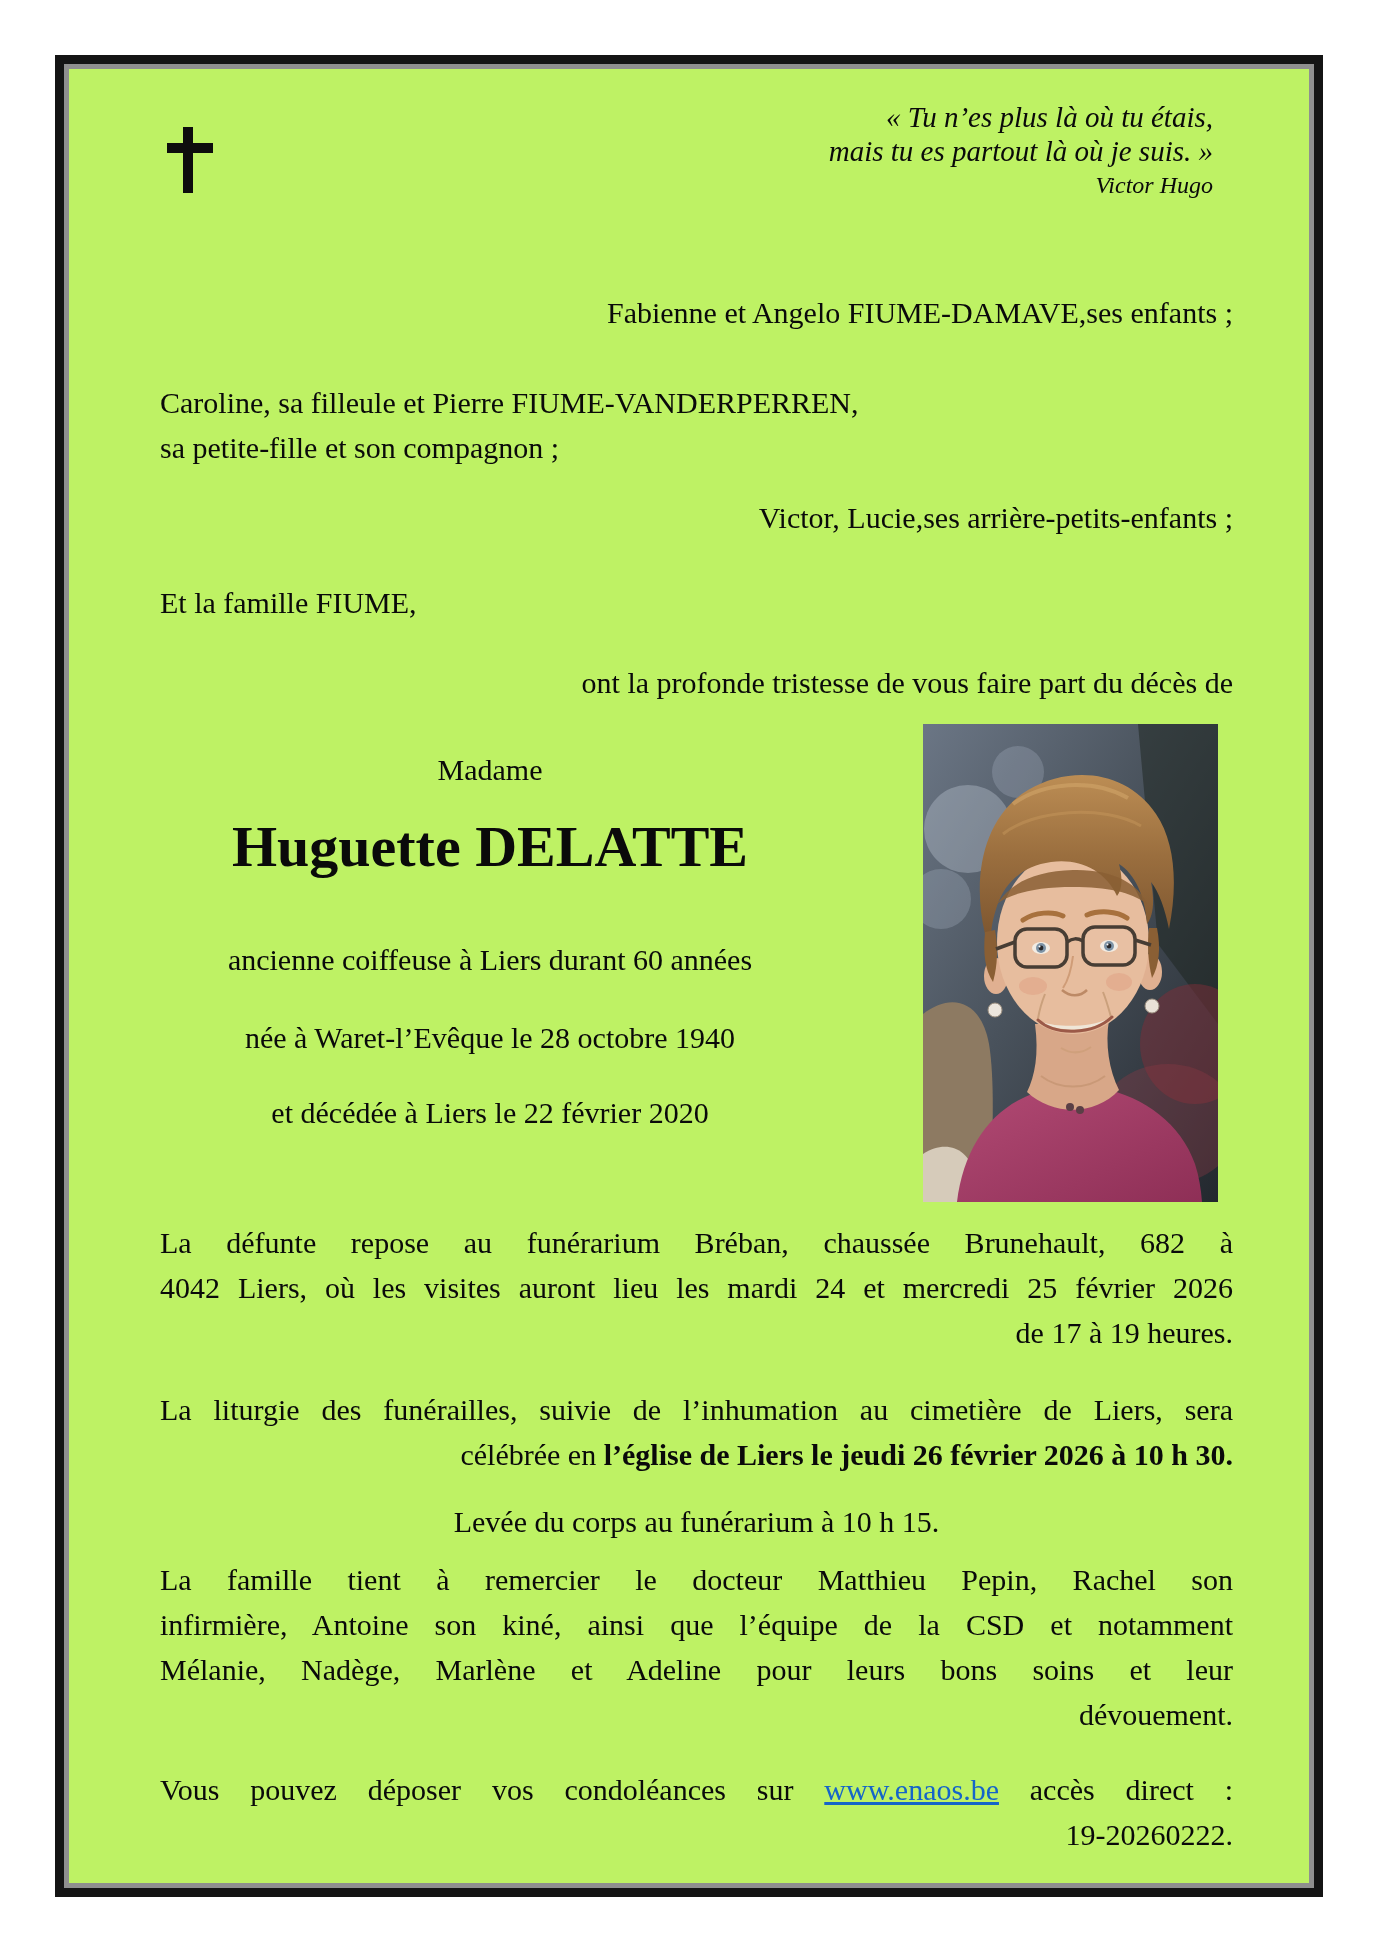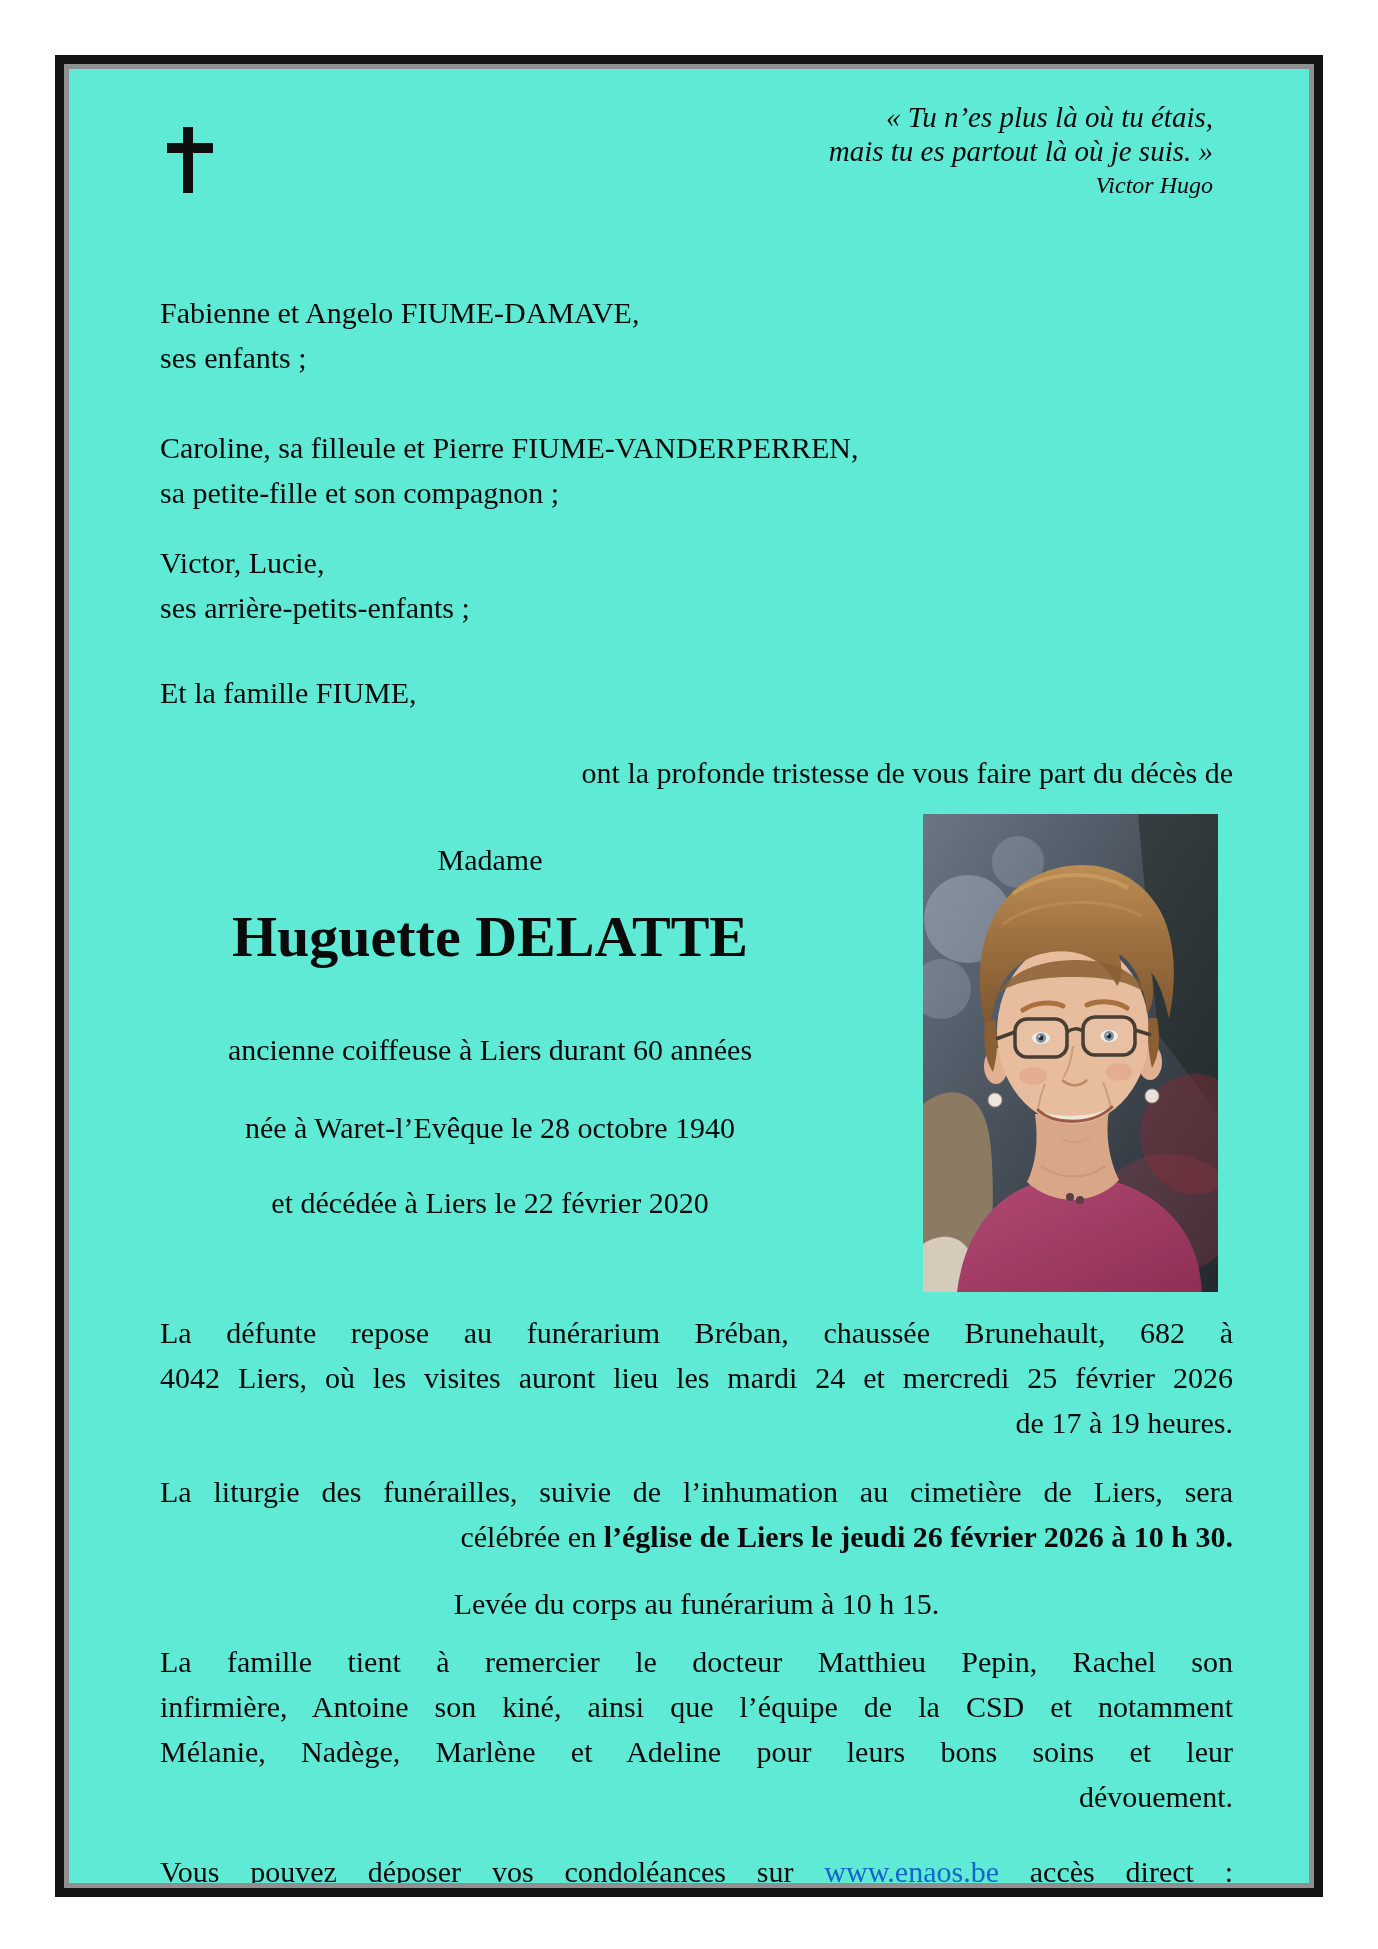--- a/index.html
+++ b/index.html
@@ -2,56 +2,56 @@
 <html><head>
 <meta charset="utf-8">
 <style>
   html,body{margin:0;padding:0;background:#ffffff;}
   body{
     width:1378px;height:1949px;position:relative;overflow:hidden;
     font-family:"Liberation Serif","DejaVu Serif",serif;color:#0a0a0a;
   }
   .frame{
     position:absolute;left:55px;top:55px;width:1268px;height:1842px;
-    border:9px solid #141414;box-sizing:border-box;background:#5eead4;
+    border:9px solid #141414;box-sizing:border-box;background:#bef264;
   }
   .frame-inner{
     width:100%;height:100%;border:5px solid #8f8f8f;box-sizing:border-box;overflow:hidden;
   }
   .content{padding:0 76px 0 91px;font-size:30px;line-height:45px;}
   
   .header{display:flex;justify-content:space-between;margin-top:31px;min-height:104px;}
   .cross{position:relative;width:46px;height:66px;margin:27px 0 0 7px;flex:0 0 auto;}
   .cross .v{position:absolute;left:16px;top:0;width:10px;height:66px;background:#0d0d0d;}
   .cross .h{position:absolute;left:0;top:16px;width:46px;height:10px;background:#0d0d0d;}
   .quote{text-align:right;font-style:italic;font-size:29px;line-height:34px;margin-right:20px;}
   .quote-attr{font-size:24px;}
   
-  .family-row{display:flex;justify-content:center;flex-direction:column;}
+  .family-row{display:flex;justify-content:flex-end;}
   .mt-first{margin-top:86px;}
   .mt-45{margin-top:45px;}
   .mt-25{margin-top:25px;}
   .mt-40{margin-top:40px;}
   .mt-35{margin-top:35px;text-align:right;}
   .relation-line{text-align:left;}
   
   .section{display:flex;margin-top:19px;}
   .col-left{width:660px;text-align:center;flex:0 0 auto;}
   .deceased-title{margin-top:23px;}
   .deceased-name{font-weight:bold;font-size:58px;line-height:70px;margin-top:20px;}
   .occupation{margin-top:55px;}
   .birth{margin-top:33px;}
   .death{margin-top:30px;}
   .col-photo{margin-left:auto;margin-right:15px;flex:0 0 auto;}
   .photo{width:295px;height:478px;display:block;}
   
   .jl{text-align:justify;text-align-last:justify;}
   .ll{text-align:right;}
   .wake{margin-top:18px;}
-  .liturgy{margin-top:24px;}
+  .liturgy{margin-top:32px;}
   .levee{margin-top:22px;text-align:center;}
   .thanks{margin-top:13px;}
   .condolences{margin-top:30px;}
   .code-line{padding-left:10px;}
   .bold{font-weight:bold;}
   a.enaos-link{color:#1565c9;text-decoration:underline;cursor:pointer;}
 </style>
 </head>
 <body>
 

